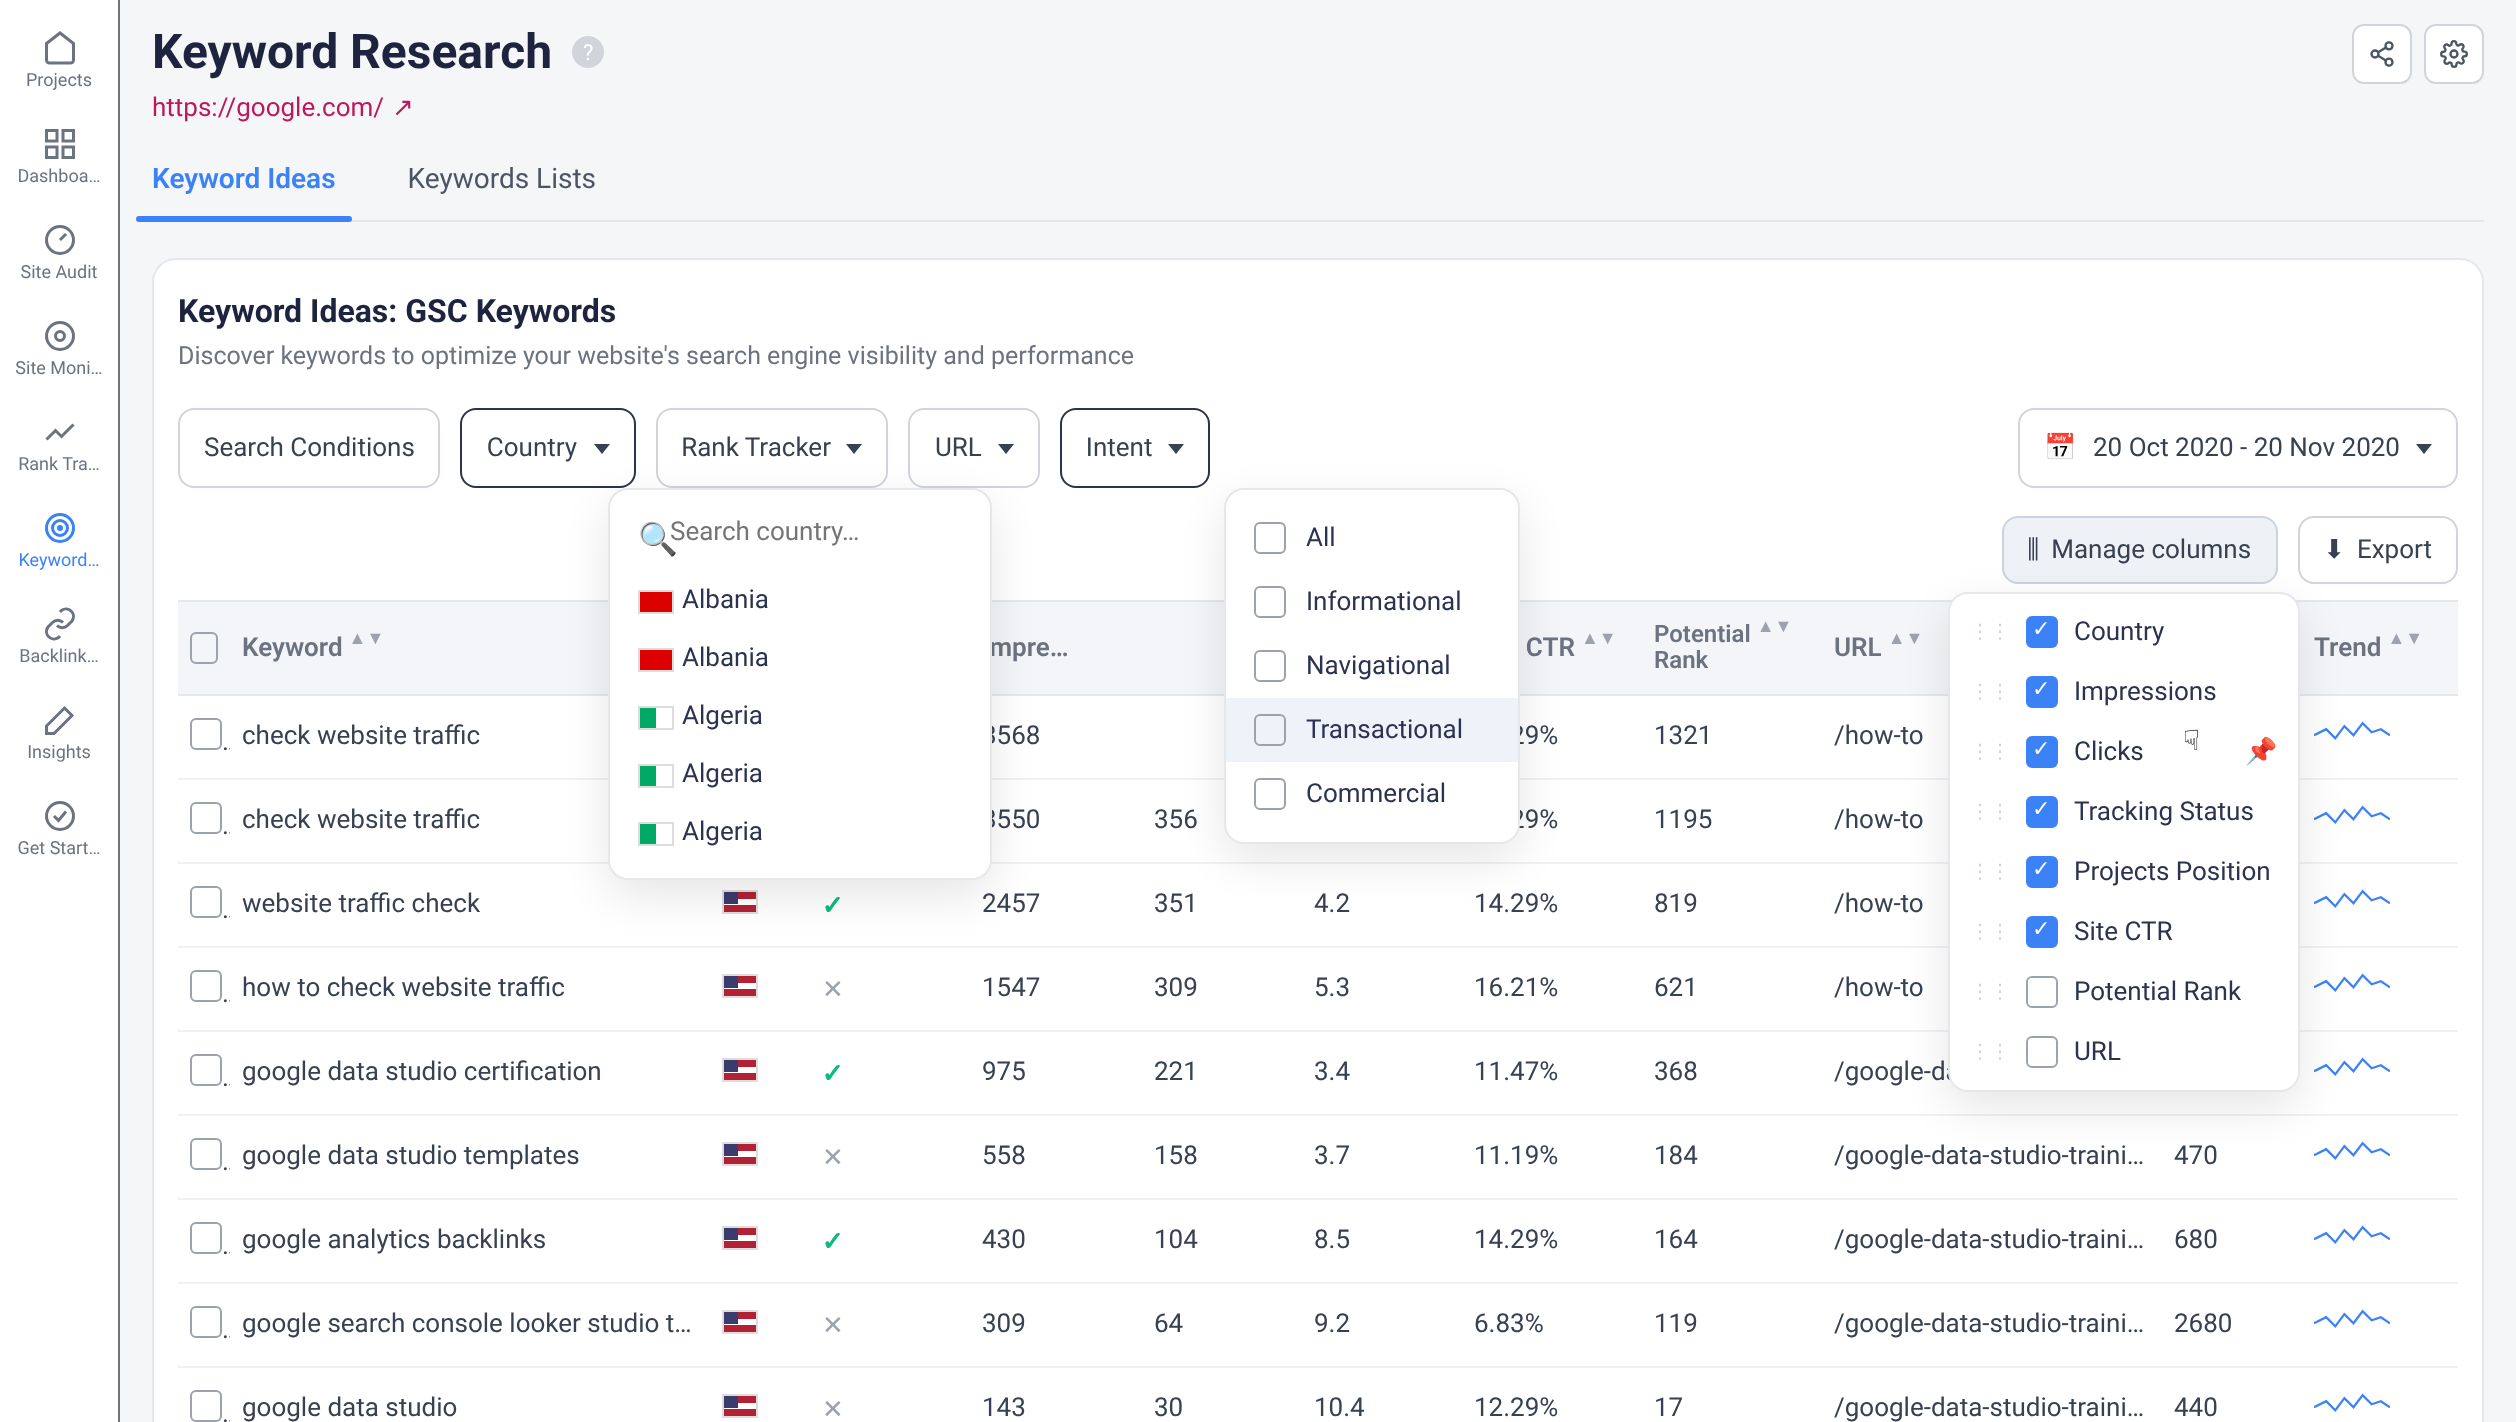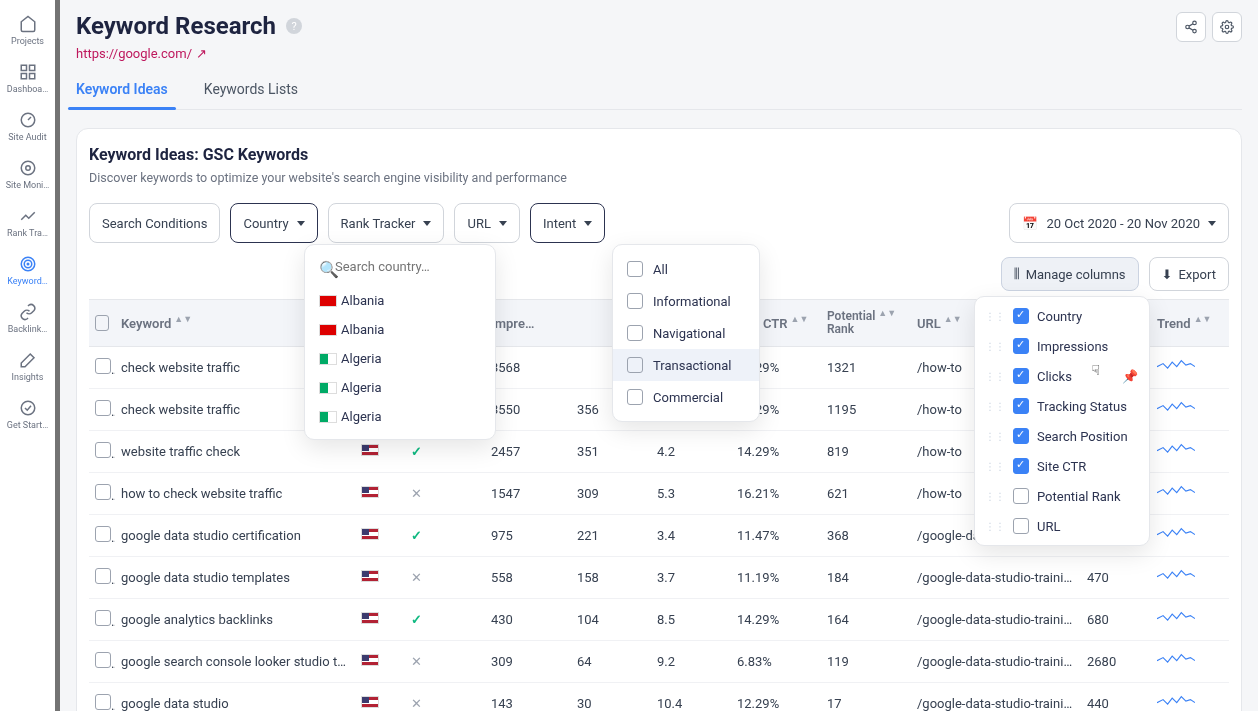--- a/index.html
+++ b/index.html
@@ -1,17 +1,17 @@
 <!DOCTYPE html>
 <html><head>
 <meta charset="utf-8">
 <style>
 * { box-sizing: border-box; margin: 0; padding: 0; font-family: -apple-system, BlinkMacSystemFont, "Segoe UI", Roboto, sans-serif; }
 body { background: #f5f6f8; color: #2c3350; width: 1258px; height: 711px; overflow: hidden; display: flex; }
-.sidebar { width: 60px; background: #fff; border-right: 5px solid #737373; display: flex; flex-direction: column; padding-top: 8px; }
+.sidebar { width: 60px; background: #fff; border-right: 1px solid #737373; display: flex; flex-direction: column; padding-top: 8px; }
 .sidebar-item { display: flex; flex-direction: column; align-items: center; padding: 6px 0 10px; cursor: pointer; color: #6b7280; font-size: 9px; }
 .sidebar-item.active { color: #3b82f6; }
 .sidebar-item .icon { width: 20px; height: 20px; margin-bottom: 2px; display:flex; align-items:center; justify-content:center; }
 .sidebar-item .label { text-align: center; white-space: nowrap; overflow: hidden; text-overflow: ellipsis; max-width: 54px; }
 .main { flex: 1; padding: 12px 16px; overflow: hidden; position: relative; }
 .header { display: flex; justify-content: space-between; align-items: flex-start; }
 .title-row { display: flex; align-items: center; gap: 10px; }
 .page-title { font-size: 24px; font-weight: 700; color: #1e2440; }
 .help-icon { width: 16px; height: 16px; border-radius: 50%; background: #d1d5db; color: #fff; font-size: 11px; display:flex; align-items:center; justify-content:center; }
 .site-url { color: #be185d; font-size: 13px; margin-top: 6px; display:flex; align-items:center; gap:4px; }
@@ -503,21 +503,21 @@
           <span class="pin">📌</span>
         </div>
         <div class="cols-item">
           <span class="grip">⋮⋮</span>
           <span class="cb checked"></span>
           <span>Tracking Status</span>
         </div>
         <div class="cols-item">
           <span class="grip">⋮⋮</span>
           <span class="cb checked"></span>
-          <span>Search Position</span>
+          <span>Projects Position</span>
         </div>
         <div class="cols-item">
           <span class="grip">⋮⋮</span>
           <span class="cb checked"></span>
           <span>Site CTR</span>
         </div>
         <div class="cols-item">
           <span class="grip">⋮⋮</span>
           <span class="cb"></span>
           <span>Potential Rank</span>

